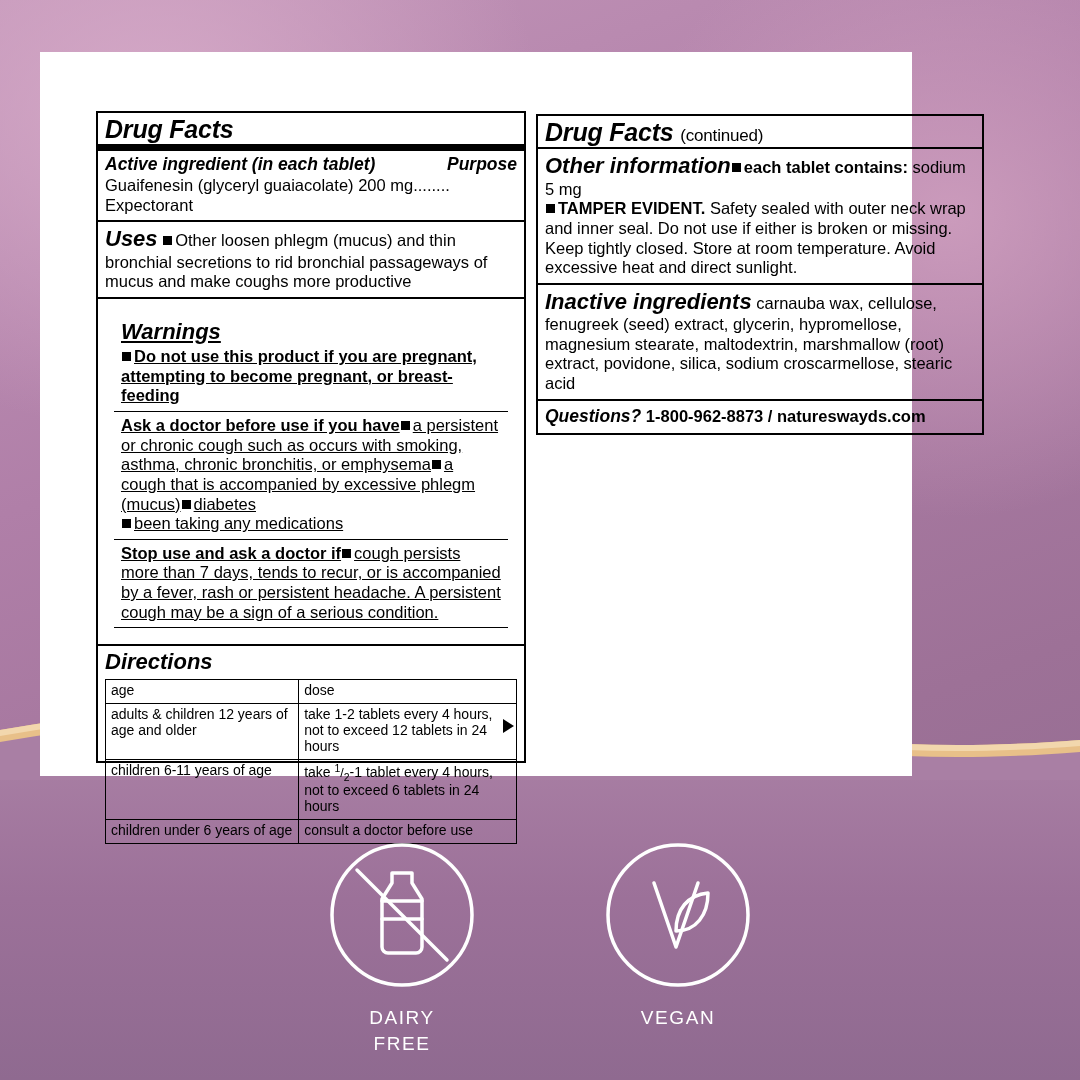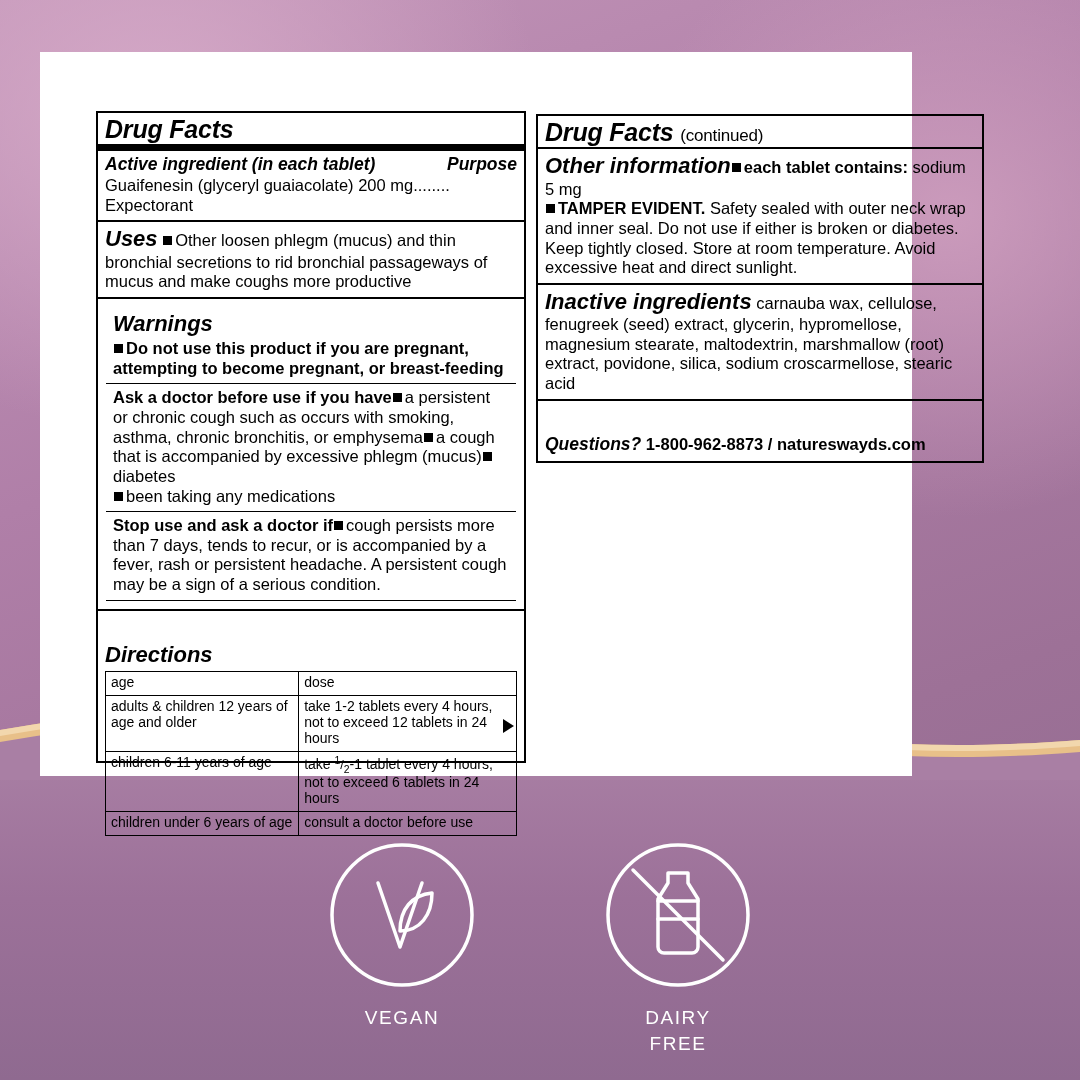--- a/index.html
+++ b/index.html
@@ -63,21 +63,21 @@
   }
   .panel-right {
     left: 496px;
     top: 62px;
     width: 448px;
   }
   .sec {
     border-bottom: 2.5px solid #000;
     padding: 3px 7px 5px 7px;
   }
-  .sec.last { border-bottom: none; margin-top: 28px; }
+  .sec.last { border-bottom: none; }
 
   .df-title {
     font-style: italic;
     font-weight: bold;
     font-size: 25px;
     letter-spacing: -0.2px;
     line-height: 1.05;
     padding: 3px 7px 2px 7px;
     border-bottom: 7px solid #000;
   }
@@ -207,21 +207,21 @@
         <div class="body-txt">Guaifenesin (glyceryl guaiacolate) 200 mg........ Expectorant</div>
       </div>
 
       <div class="sec">
         <div class="body-txt">
           <span class="heading-italic">Uses</span>
           <span class="sq"></span><span>Other loosen phlegm (mucus) and thin bronchial secretions to rid bronchial passageways of mucus and make coughs more productive</span>
         </div>
       </div>
 
-      <div class="sec" style="padding:8px;">
+      <div class="sec" style="padding:16px;text-decoration:underline;">
         <div class="subsec">
           <div class="heading-italic">Warnings</div>
           <div class="bold" style="margin-top:2px;">
             <span class="sq"></span><span>Do not use this product if you are pregnant, attempting to become pregnant, or breast-feeding</span>
           </div>
         </div>
 
         <div class="subsec">
           <span class="bold">Ask a doctor before use if you have</span><span class="sq"></span><span>a persistent or chronic cough such as occurs with smoking, asthma, chronic bronchitis, or emphysema</span><span class="sq"></span><span>a cough that is accompanied by excessive phlegm (mucus)</span><span class="sq"></span><span>diabetes</span><br><span class="sq"></span><span>been taking any medications</span>
         </div>
@@ -262,69 +262,69 @@
       <div class="df-title" style="border-bottom:2.5px solid #000;">
         <span>Drug Facts</span>
         <span class="cont">(continued)</span>
       </div>
 
       <div class="sec">
         <div class="body-txt">
           <span class="heading-italic">Other information</span><span class="sq"></span><span class="bold">each tablet contains:</span>
           <span>sodium 5 mg</span><br>
           <span class="sq"></span><span class="bold">TAMPER EVIDENT.</span>
-          <span>Safety sealed with outer neck wrap and inner seal. Do not use if either is broken or diabetes. Keep tightly closed. Store at room temperature. Avoid excessive heat and direct sunlight.</span>
+          <span>Safety sealed with outer neck wrap and inner seal. Do not use if either is broken or missing. Keep tightly closed. Store at room temperature. Avoid excessive heat and direct sunlight.</span>
         </div>
       </div>
 
       <div class="sec">
         <div class="body-txt">
           <span class="heading-italic">Inactive ingredients</span>
           <span>carnauba wax, cellulose, fenugreek (seed) extract, glycerin, hypromellose, magnesium stearate, maltodextrin, marshmallow (root) extract, povidone, silica, sodium croscarmellose, stearic acid</span>
         </div>
       </div>
 
       <div class="sec last">
         <div class="body-txt" style="padding:1px 0 2px 0;">
           <span class="ital-bold" style="font-size:17.5px;">Questions?</span>
           <span class="bold">1-800-962-8873 / natureswayds.com</span>
         </div>
       </div>
     </div>
   </div>
 
   <div class="badges">
-
-    <div class="badge">
-      <div class="circle-wrap">
-        <svg width="152" height="152" viewBox="0 0 152 152">
-          <circle cx="76" cy="76" r="70" fill="none" stroke="#ffffff" stroke-width="3.5"></circle>
-          <g fill="none" stroke="#ffffff" stroke-width="3.5" stroke-linecap="round" stroke-linejoin="round">
-            <path d="M52 44 L74 108 L96 44"></path>
-            <path d="M74 92 C74 70 86 56 106 54 C106 76 94 92 74 92 Z"></path>
-          </g>
-        </svg>
-      </div>
-      <div class="lbl">
-        <span>VEGAN</span>
-      </div>
-    </div>
 
     <div class="badge">
       <div class="circle-wrap">
         <svg width="152" height="152" viewBox="0 0 152 152">
           <circle cx="76" cy="76" r="70" fill="none" stroke="#ffffff" stroke-width="3.5"></circle>
           <g fill="none" stroke="#ffffff" stroke-width="3.5" stroke-linejoin="round" stroke-linecap="round">
             <path d="M66 34 h20 v10 l10 16 v48 a6 6 0 0 1 -6 6 h-28 a6 6 0 0 1 -6 -6 v-48 l10 -16 z"></path>
             <path d="M56 62 h40"></path>
             <path d="M56 80 h40"></path>
           </g>
           <line x1="31" y1="31" x2="121" y2="121" stroke="#ffffff" stroke-width="3.5" stroke-linecap="round"></line>
         </svg>
       </div>
       <div class="lbl">
         <span>DAIRY</span><br>
         <span>FREE</span>
       </div>
     </div>
+
+    <div class="badge">
+      <div class="circle-wrap">
+        <svg width="152" height="152" viewBox="0 0 152 152">
+          <circle cx="76" cy="76" r="70" fill="none" stroke="#ffffff" stroke-width="3.5"></circle>
+          <g fill="none" stroke="#ffffff" stroke-width="3.5" stroke-linecap="round" stroke-linejoin="round">
+            <path d="M52 44 L74 108 L96 44"></path>
+            <path d="M74 92 C74 70 86 56 106 54 C106 76 94 92 74 92 Z"></path>
+          </g>
+        </svg>
+      </div>
+      <div class="lbl">
+        <span>VEGAN</span>
+      </div>
+    </div>
   </div>
 
 </div>
 
 </body></html>

